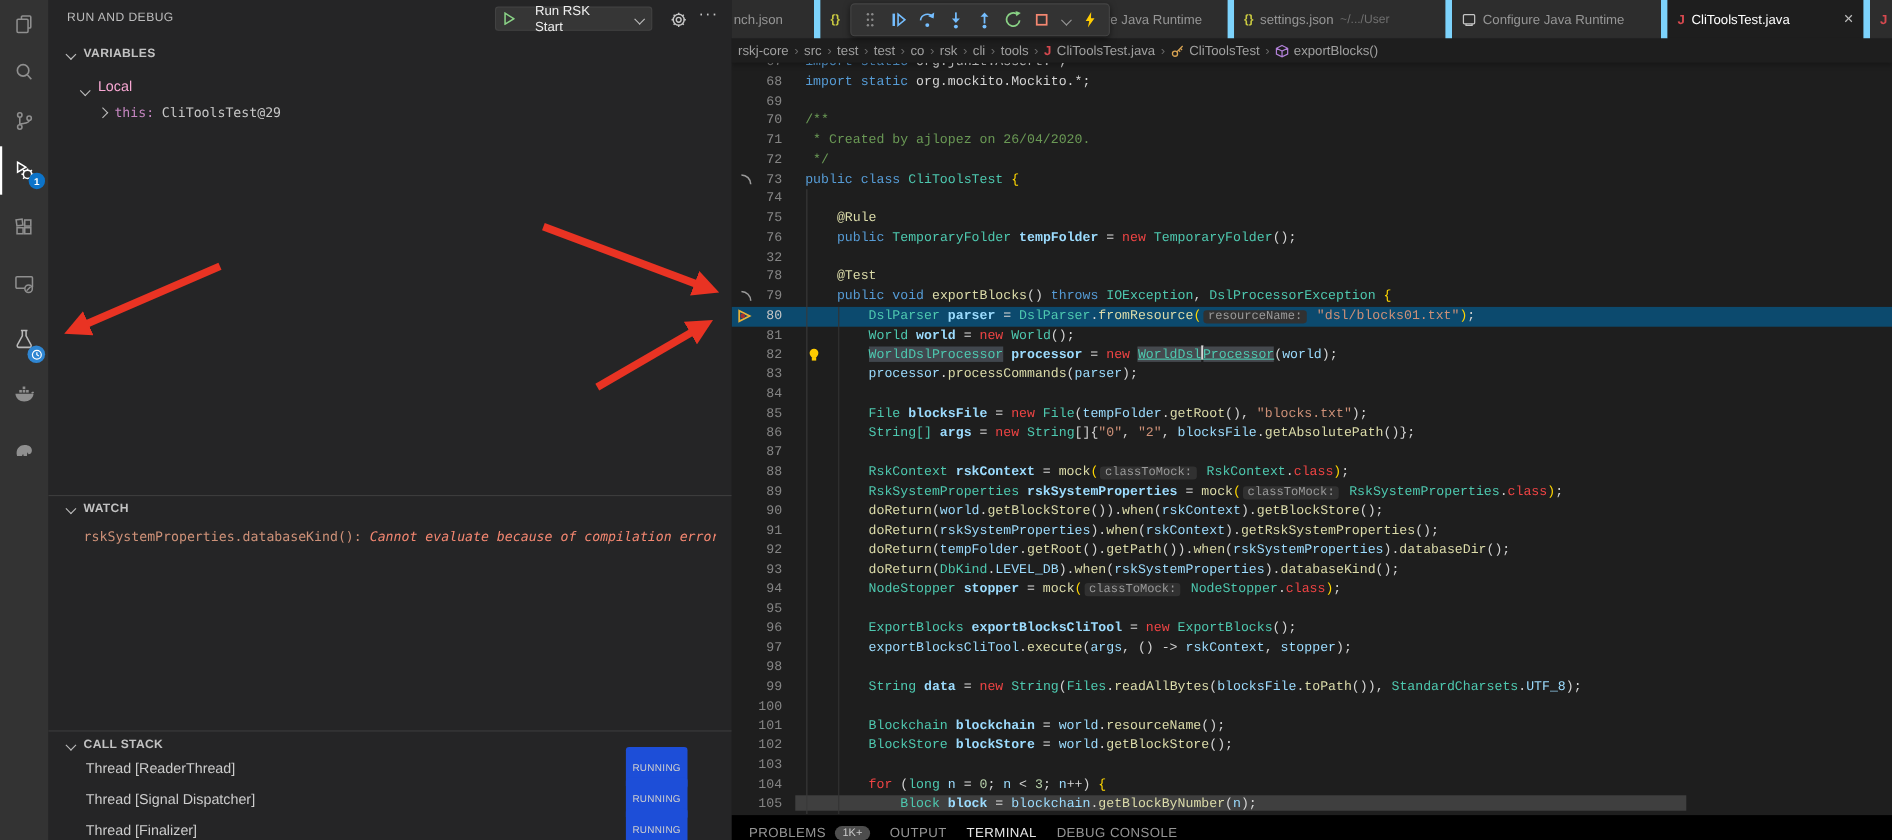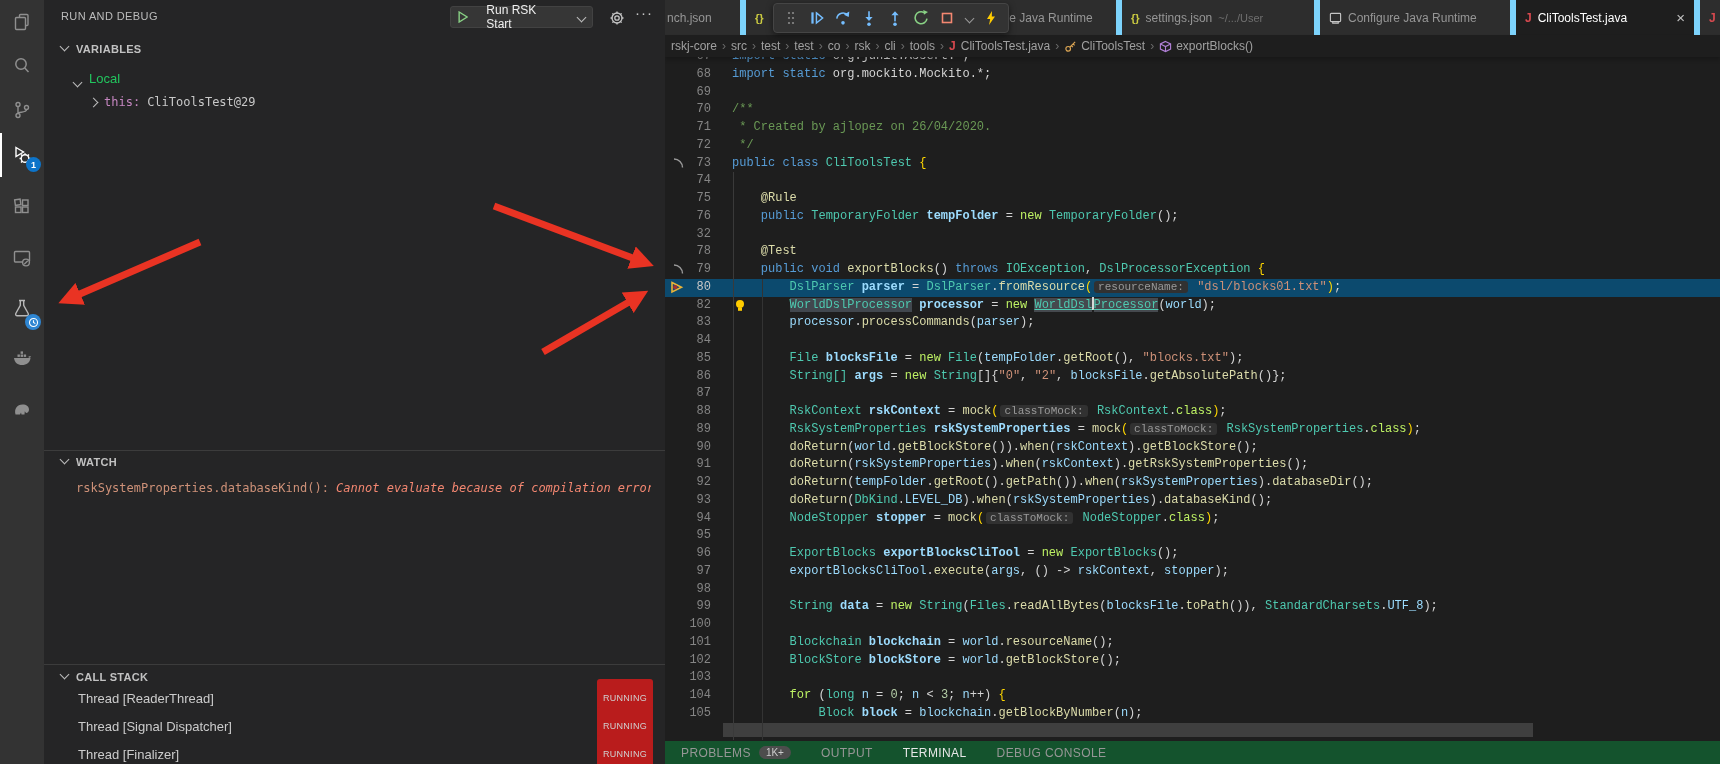--- a/index.html
+++ b/index.html
@@ -18,32 +18,32 @@
   
   .sidebar{position:absolute;left:44px;top:0;width:621px;height:764px;background:#252526;color:#ccc;z-index:4}
   .sb-title{position:absolute;left:17px;top:10px;font-size:11px;color:#bcbcbc;letter-spacing:.4px}
   .run-btn{position:absolute;left:406px;top:6px;width:143px;height:22px;background:#363636;border:1px solid #424242;
            border-radius:3px;display:flex;align-items:center;font-size:12px;color:#efefef;padding:0 7px;box-sizing:border-box;gap:18px}
   .sb-gear{position:absolute;left:565px;top:10px}
   .sb-dots{position:absolute;left:591px;top:4px;color:#c5c5c5;font-size:15px;letter-spacing:1px}
   .chev{display:inline-block;width:6px;height:6px;border-right:1.4px solid #bdbdbd;border-bottom:1.4px solid #bdbdbd;flex:none}
   .chev.down{transform:rotate(45deg)}
   .chev.right{transform:rotate(-45deg)}
-  .sec-head{position:absolute;display:flex;gap:8px;font-size:11px;font-weight:bold;color:#c2c2c2;letter-spacing:.3px}
+  .sec-head{position:absolute;display:flex;align-items:center;gap:8px;font-size:11px;font-weight:bold;color:#c2c2c2;letter-spacing:.3px}
   .divider{position:absolute;left:0;width:621px;height:1px;background:#3c3c3c}
   .mono{font-family:"DejaVu Sans Mono","Liberation Mono",monospace}
-  .var-local{position:absolute;left:30px;top:71px;display:flex;align-items:flex-end;gap:8px;font-size:13px;color:#22c55e}
+  .var-local{position:absolute;left:30px;top:71px;display:flex;align-items:flex-end;gap:8px;font-size:13px;color:#f9a8d4}
   .var-row{position:absolute;left:46px;top:95px;display:flex;align-items:center;gap:7px;font-size:12px}
   .var-name{color:#c586c0}
   .var-val{color:#c8c8c8}
   .watch-row{position:absolute;left:32px;top:481px;font-size:12px;white-space:nowrap;overflow:hidden;width:575px}
   .watch-expr{color:#ce9178}
   .watch-err{color:#f48771;font-style:italic}
   .cs-row{position:absolute;left:34px;height:20px;display:flex;align-items:center;font-size:13px;color:#cccccc;width:575px}
-  .cs-badge{position:absolute;right:0;background:#b91c1c;color:#cfcfcf;font-size:9px;padding:14px 6px;border-radius:3px;letter-spacing:.3px}
+  .cs-badge{position:absolute;right:28px;background:#1d4ed8;color:#cfcfcf;font-size:9px;padding:14px 6px;border-radius:3px;letter-spacing:.3px}
 
   
   .editor{position:absolute;left:665px;top:0;width:1055px;height:764px;background:#1e1e1e}
   .tabbar{position:absolute;top:0;left:0;right:0;height:35px;background:#252526;display:flex;z-index:2}
   .tab{position:relative;height:35px;background:#2d2d2d;border-right:6px solid #7dd3fc;display:flex;align-items:center;
        color:#969696;font-size:12px;padding:0 9px;box-sizing:border-box;overflow:hidden;flex:none}
   .tab.active{background:#1e1e1e;color:#ffffff}
   .tab .close{margin-left:auto;color:#c0c0c0;font-size:15px;line-height:15px}
   .tab .suffix{margin-left:6px;color:#6f6f6f;font-size:11px}
   .tab0{width:81px;padding-left:2px}
@@ -68,30 +68,30 @@
   .hband{position:absolute;top:666px;left:58px;width:810px;height:14px;background:rgba(118,118,118,.38);z-index:0}
   .code-inner{position:relative;margin-top:-9px;z-index:1}
   .guide{position:absolute;width:1px;background:#3a3a3a;z-index:0}
   .cl{display:flex;height:17.75px;line-height:17.75px;position:relative}
   .cl.current{background:#0c4a6e}
   .cl .glyph{width:24px;flex:none;position:relative}
   .cl .lnum{width:22px;flex:none;text-align:right;color:#858585}
   .cl.current .lnum{color:#c6c6c6}
   .cl .ltxt{white-space:pre;padding-left:21px;color:#d4d4d4}
   .bulb{position:absolute;left:69px;top:2px;z-index:2}
-  .tk-k{color:#569cd6}.tk-kc{color:#bef264}.tk-t{color:#4ec9b0}.tk-v{color:#9cdcfe}
+  .tk-k{color:#569cd6}.tk-kc{color:#ef4444}.tk-t{color:#4ec9b0}.tk-v{color:#9cdcfe}
   .tk-vb{color:#9cdcfe;font-weight:bold}.tk-m{color:#dcdcaa}.tk-s{color:#ce9178}.tk-n{color:#b5cea8}
   .tk-c{color:#6a9955}.tk-w{color:#d4d4d4}.tk-g{color:#ffd700}
   .tk-h{background:#313131;color:#999999;border-radius:3px;padding:0 4px;font-size:11px;margin:0 2px}
   .tk-sh{background:#41474e;color:#4ec9b0}
   .tk-su{background:#45494e;color:#4ec9b0;text-decoration:underline}
   .caret{display:inline-block;width:1.5px;height:13px;background:#d7d7d7;vertical-align:-2px}
 
-  .panelbar{position:absolute;bottom:0;left:0;right:0;height:23px;background:#14532d;display:flex;align-items:center;
-            padding-left:16px;gap:30px;font-size:12px;color:#969696;letter-spacing:.4px;z-index:2}
+  .panelbar{position:absolute;bottom:0;left:0;right:0;height:23px;background:#000000;display:flex;align-items:flex-end;
+            padding-left:16px;gap:18px;font-size:12px;color:#969696;letter-spacing:.4px;z-index:2}
   .panel-tab{display:flex;align-items:center;gap:8px}
   .panel-tab.active{color:#e7e7e7}
   .panel-badge{background:#4d4d4d;border-radius:9px;padding:1px 7px;font-size:10px;color:#cccccc;letter-spacing:0}
 
   .arrows{position:absolute;left:0;top:0;z-index:40;pointer-events:none}
 </style>
 </head>
 <body>
 
 <div class="app">
@@ -453,20 +453,25 @@
             <span class="lnum">79</span>
             <span class="ltxt"><span class="tk-w">    </span><span class="tk-k">public void</span><span class="tk-w"> </span><span class="tk-m">exportBlocks</span><span class="tk-w">() </span><span class="tk-k">throws</span><span class="tk-w"> </span><span class="tk-t">IOException</span><span class="tk-w">, </span><span class="tk-t">DslProcessorException</span><span class="tk-w"> </span><span class="tk-g">{</span></span>
           </div>
           <div class="cl current">
             <span class="glyph"><svg width="14" height="13" style="margin:2.5px 0 0 5px">
                 <path d="M2 1.5 L11.5 6.2 L2 11 Z" fill="none" stroke="#e8b339" stroke-width="1.6"></path>
                 <circle cx="5.2" cy="6.2" r="2.1" fill="#a33030"></circle>
               </svg></span>
             <span class="lnum">80</span>
             <span class="ltxt"><span class="tk-w">        </span><span class="tk-t">DslParser</span><span class="tk-w"> </span><span class="tk-vb">parser</span><span class="tk-w"> = </span><span class="tk-t">DslParser</span><span class="tk-w">.</span><span class="tk-m">fromResource</span><span class="tk-g">(</span><span class="tk-h">resourceName:</span><span class="tk-w"> </span><span class="tk-s">"dsl/blocks01.txt"</span><span class="tk-g">)</span><span class="tk-w">;</span></span>
+          </div>
+          <div class="cl">
+            <span class="glyph"></span>
+            <span class="lnum">81</span>
+            <span class="ltxt"><span class="tk-w">        </span><span class="tk-t">World</span><span class="tk-w"> </span><span class="tk-vb">world</span><span class="tk-w"> = </span><span class="tk-kc">new</span><span class="tk-w"> </span><span class="tk-t">World</span><span class="tk-w">();</span></span>
           </div>
           <div class="cl">
             <span class="glyph"></span>
             <span class="lnum">82</span>
             <span class="bulb"><svg width="12" height="13">
                 <circle cx="6" cy="5" r="4" fill="#ffcc00"></circle>
                 <rect x="4" y="8.6" width="4" height="3.2" fill="#ffcc00"></rect>
               </svg></span>
             <span class="ltxt"><span class="tk-w">        </span><span class="tk-sh">WorldDslProcessor</span><span class="tk-w"> </span><span class="tk-vb">processor</span><span class="tk-w"> = </span><span class="tk-kc">new</span><span class="tk-w"> </span><span class="tk-su">WorldDsl</span><span class="caret"></span><span class="tk-su">Processor</span><span class="tk-w">(</span><span class="tk-v">world</span><span class="tk-w">);</span></span>
           </div>

